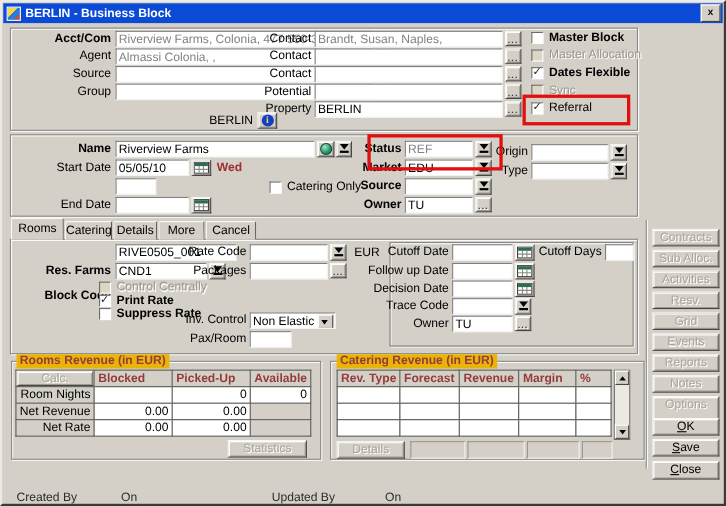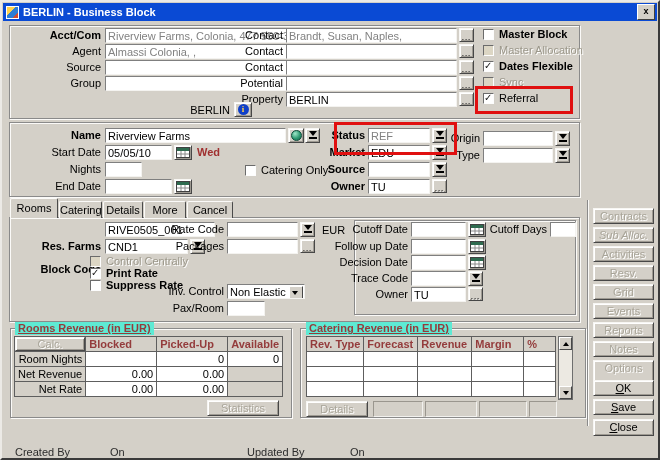--- a/index.html
+++ b/index.html
@@ -20,21 +20,21 @@
   .gray{color:#828282;}
   .btn{position:absolute;box-sizing:border-box;background:#d4d0c8;border:1px solid;border-color:#f7f6f3 #474747 #474747 #f7f6f3;box-shadow:inset 1px 1px 0 #ffffff,inset -1px -1px 0 #9e9a92;font:11px "Liberation Sans",sans-serif;text-align:center;color:#000;}
   .btn.dis{color:#a9a599;text-shadow:1px 1px 0 #fff;}
   .dot::after{content:"...";font:bold 8px "Liberation Sans",sans-serif;letter-spacing:1px;position:relative;top:1px;color:#3c3c3c;}
   .lov .tri{width:0;height:0;border-left:4px solid transparent;border-right:4px solid transparent;border-top:5px solid #000;margin:2px auto 0;}
   .lov .bar{width:8px;height:0;border-bottom:2px solid #000;margin:1px auto 0;}
   .cb{position:absolute;width:11px;height:11px;box-sizing:border-box;background:#fff;border:1px solid;border-color:#6b6b6b #fdfdfd #fdfdfd #6b6b6b;}
   .cb.on::after{content:"\2713";position:absolute;left:0px;top:-2px;font:bold 10px "DejaVu Sans",sans-serif;color:#1c1c1c;}
   .cb.dis{background:#dcd6c4;}
   .grp{position:absolute;box-sizing:border-box;border:1px solid #8a8a8a;box-shadow:1px 1px 0 #fbfaf8,inset 1px 1px 0 #fbfaf8;}
-  .grptitle{position:absolute;background:#5eead4;padding:0 3px;font:bold 11px "Liberation Sans",sans-serif;color:#943c3c;height:13px;line-height:13px;z-index:3;text-decoration:underline;}
+  .grptitle{position:absolute;background:#eab308;padding:0 3px;font:bold 11px "Liberation Sans",sans-serif;color:#943c3c;height:13px;line-height:13px;z-index:3;}
   .redbox{position:absolute;border:3px solid #e01010;z-index:40;pointer-events:none;}
   .tab{position:absolute;box-sizing:border-box;background:#d4d0c8;border:1px solid;border-color:#fbfaf8 #4a4a4a #d4d0c8 #fbfaf8;border-bottom:none;border-radius:2px 2px 0 0;font:11px "Liberation Sans",sans-serif;text-align:center;padding-top:2px;z-index:1;}
   .tab.active{z-index:4;font-weight:normal;padding-top:3px;}
   .cal{display:block;}
   .globe{width:11px;height:11px;border-radius:50%;margin:1px auto 0;background:radial-gradient(circle at 35% 30%,#9fe6c8,#2f9a72 55%,#14604a);border:1px solid #0c4a38;box-sizing:border-box;}
   .infodisc{width:11px;height:11px;border-radius:50%;margin:1px auto 0;background:#1040c8;color:#ffd24d;font:bold 9px "Liberation Serif",serif;line-height:11px;text-align:center;}
   table.rev{position:absolute;border-collapse:collapse;font:11px "Liberation Sans",sans-serif;table-layout:fixed;}
   table.rev th,table.rev td{border:1px solid #5e5e5e;padding:0 3px;height:15px;box-sizing:border-box;overflow:hidden;white-space:nowrap;}
   table.rev th{color:#943c3c;text-align:left;font-weight:bold;background:#d4d0c8;}
   table.rev td.w{background:#fff;text-align:right;color:#000;}
@@ -140,21 +140,20 @@
     <svg class="cal" width="14" height="11" style="margin:1px auto 0;" viewBox="0 0 14 11">
         <rect x="0.5" y="0.5" width="13" height="10" fill="#fff" stroke="#404040"></rect>
         <rect x="1" y="1" width="12" height="3" fill="#2e6b4f"></rect>
         <line x1="5" y1="4" x2="5" y2="10" stroke="#8a8a8a"></line>
         <line x1="9" y1="4" x2="9" y2="10" stroke="#8a8a8a"></line>
         <line x1="1" y1="7" x2="13" y2="7" stroke="#8a8a8a"></line>
       </svg>
   </div>
   <div class="lbl b" style="left:195px;top:144px;color:#a03030;">Wed</div>
 
-  <div class="lbl r" style="left:4px;top:161px;width:95px;">Nights</div>
   <div class="fld" style="left:103px;top:160px;width:37px;"></div>
 
   <div class="lbl r" style="left:4px;top:178px;width:95px;">End Date</div>
   <div class="fld" style="left:103px;top:177px;width:67px;"></div>
   <div class="btn" style="left:172px;top:177px;width:18px;height:15px;">
     <svg class="cal" width="14" height="11" style="margin:1px auto 0;" viewBox="0 0 14 11">
         <rect x="0.5" y="0.5" width="13" height="10" fill="#fff" stroke="#404040"></rect>
         <rect x="1" y="1" width="12" height="3" fill="#2e6b4f"></rect>
         <line x1="5" y1="4" x2="5" y2="10" stroke="#8a8a8a"></line>
         <line x1="9" y1="4" x2="9" y2="10" stroke="#8a8a8a"></line>
@@ -384,21 +383,21 @@
     <div class="sbbtn dn" style="bottom:0;"></div>
   </div>
   <div class="btn dis" style="left:304px;top:399px;width:62px;height:16px;line-height:14px;">Details</div>
   <div class="deadcell" style="left:371px;top:399px;width:50px;height:16px;"></div>
   <div class="deadcell" style="left:423px;top:399px;width:52px;height:16px;"></div>
   <div class="deadcell" style="left:477px;top:399px;width:48px;height:16px;"></div>
   <div class="deadcell" style="left:527px;top:399px;width:28px;height:16px;"></div>
 
   <div class="vsep" style="left:585px;top:198px;height:226px;"></div>
   <div class="btn dis" style="left:591px;top:206px;width:61px;height:16px;line-height:14px;">Contracts</div>
-  <div class="btn dis" style="left:591px;top:225px;width:61px;height:16px;line-height:14px;font-style:italic;">Sub Alloc.</div>
+  <div class="btn dis" style="left:591px;top:225px;width:61px;height:16px;line-height:14px;">Sub Alloc.</div>
   <div class="btn dis" style="left:591px;top:244px;width:61px;height:16px;line-height:14px;">Activities</div>
   <div class="btn dis" style="left:591px;top:263px;width:61px;height:16px;line-height:14px;">Resv.</div>
   <div class="btn dis" style="left:591px;top:282px;width:61px;height:16px;line-height:14px;">Grid</div>
   <div class="btn dis" style="left:591px;top:301px;width:61px;height:16px;line-height:14px;">Events</div>
   <div class="btn dis" style="left:591px;top:320px;width:61px;height:16px;line-height:14px;">Reports</div>
   <div class="btn dis" style="left:591px;top:339px;width:61px;height:16px;line-height:14px;">Notes</div>
   <div class="btn dis" style="left:591px;top:358px;width:61px;height:32px;line-height:14px;">Options</div>
   <div class="btn" style="left:591px;top:378px;width:61px;height:16px;line-height:14px;"><span class="u">O</span><span>K</span></div>
   <div class="btn" style="left:591px;top:397px;width:61px;height:16px;line-height:14px;text-align:center;"><span class="u">S</span><span>ave</span></div>
   <div class="btn" style="left:591px;top:417px;width:61px;height:17px;line-height:15px;"><span class="u">C</span><span>lose</span></div>

